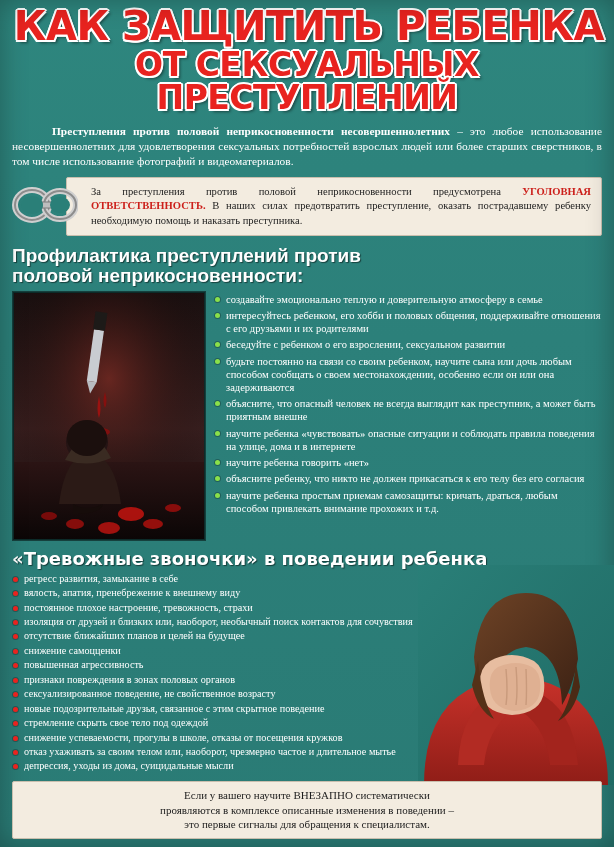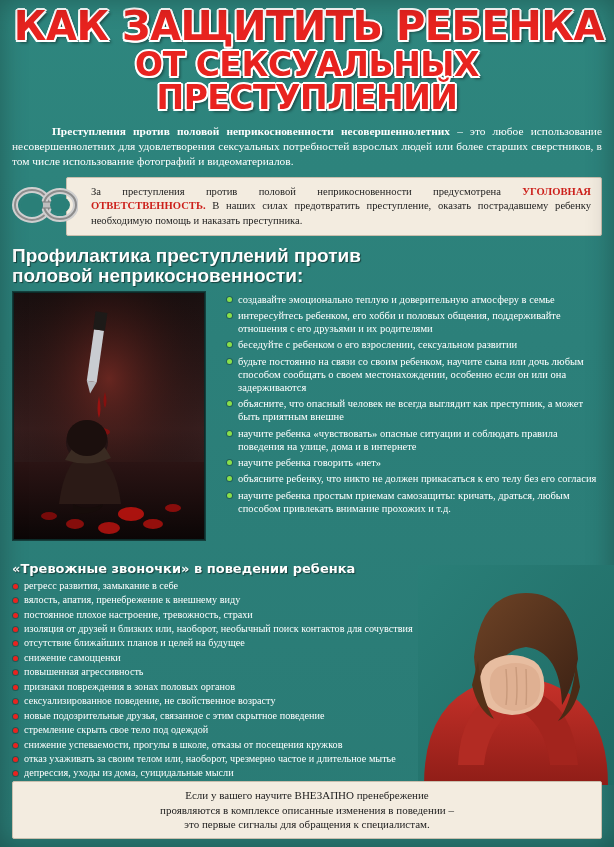--- a/index.html
+++ b/index.html
@@ -80,31 +80,31 @@
     font-weight:bold;
     font-size:19px;
     line-height:1.08;
     margin:10px 12px 4px 12px;
     text-shadow:1px 1px 1px rgba(0,0,0,.5);
     font-family:Liberation Sans, sans-serif;
   }
   .sec-head-2{
     color:#ffffff;
     font-weight:bold;
-    font-size:13px;
-    margin:20px 12px 4px 12px;
+    font-size:18px;
+    margin:7px 12px 4px 12px;
     text-shadow:1px 1px 1px rgba(0,0,0,.5);
     font-family:"DejaVu Sans", sans-serif;
   }
 
   
   .prevent-row{
     display:flex;
     margin:0 12px;
-    gap:20px;
+    gap:8px;
     align-items:flex-start;
   }
   .photo-knife{
     width:192px;height:248px;
     flex:0 0 192px;
     border:1px solid #15403d;
     position:relative;
     overflow:hidden;
     background:#120b0b;
   }
@@ -337,20 +337,20 @@
         <path d="M108 104 q1 22 0 36"></path>
       </g>
 
       <path d="M60 96 q4 40 16 58 q-16-8 -22-34z" fill="#553118"></path>
       <path d="M158 98 q-4 40 -18 58 q16-8 22-34z" fill="#4a2a15"></path>
     </svg>
   </div>
 
   <div class="footer-box">
     <div>
-      <span>Если у вашего научите </span><b>ВНЕЗАПНО</b><span> пренебрежение</span>
+      <span>Если у вашего научите </span><b>ВНЕЗАПНО</b><span> систематически</span>
     </div>
     <div>проявляются в комплексе описанные изменения в поведении –</div>
     <div>это первые сигналы для обращения к специалистам.</div>
   </div>
 
   <div class="edge"></div>
 </div>
 
 </body></html>

